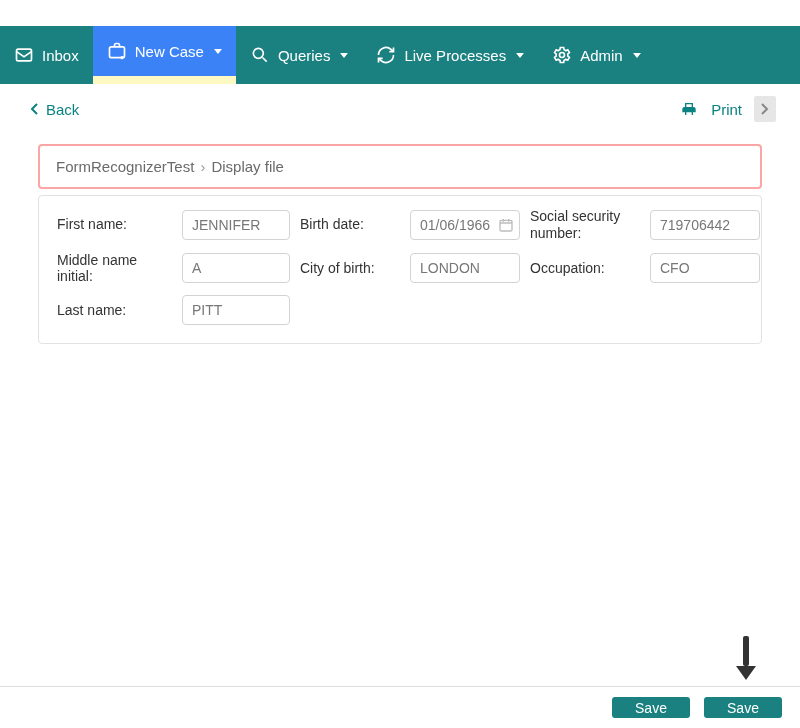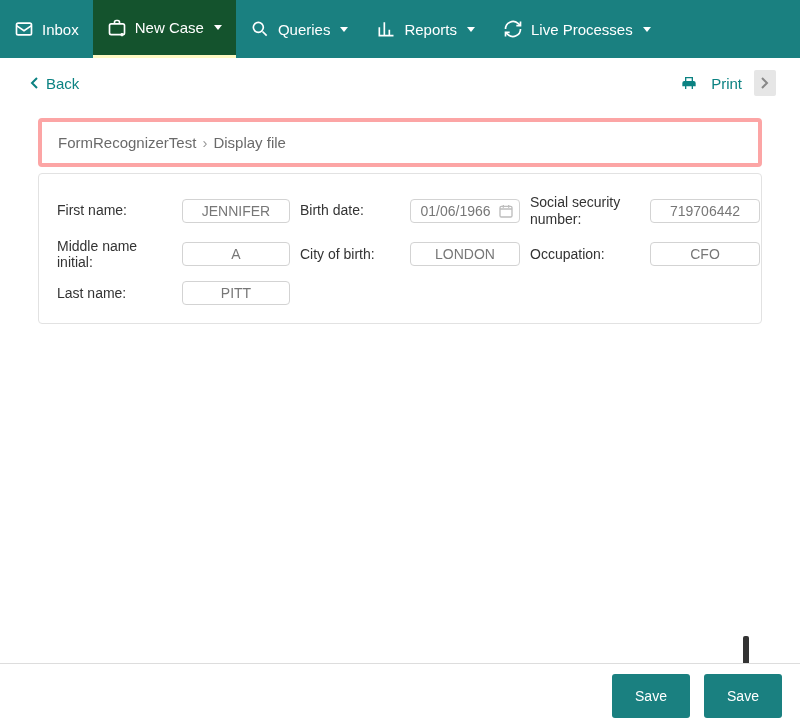--- a/index.html
+++ b/index.html
@@ -1,48 +1,48 @@
 <!DOCTYPE html>
 <html><head>
 <meta charset="utf-8">
 <style>
   * { box-sizing: border-box; margin: 0; padding: 0; }
   html, body { width: 800px; height: 728px; font-family: "Segoe UI", Arial, sans-serif; font-size: 14px; color: #333; background: #fff; overflow: hidden; }
 
   
-  .nav { background: #1a8080; color: #fff; display: flex; align-items: stretch; height: 58px; }
+  .nav { background: #1a8080; color: #fff; display: flex; align-items: stretch; height: 58px; margin-top: 26px; }
   .nav-item { display: flex; align-items: center; gap: 8px; padding: 0 14px; cursor: pointer; font-size: 15px; }
-  .nav-item.active { background: #14532d; border-bottom: 3px solid #fef9c3; }
+  .nav-item.active { background: #3b82f6; border-bottom: 8px solid #fef9c3; }
   .nav-icon { display: inline-flex; }
   .caret { width: 0; height: 0; border-left: 4px solid transparent; border-right: 4px solid transparent; border-top: 5px solid #fff; margin-left: 2px; }
 
   
   .subbar { display: flex; align-items: center; padding: 12px 24px 4px 24px; }
   .back { color: #0b8282; display: inline-flex; align-items: center; gap: 6px; cursor: pointer; font-size: 15px; margin-left: 6px;}
   .back-chevron { display:inline-block; }
   .print { color: #0b8282; display: inline-flex; align-items: center; gap: 14px; cursor: pointer; margin-left: auto; font-size: 15px;}
   .scroll-stub { width: 22px; height: 26px; background: #e6e6e6; margin-left: 12px; border-radius: 2px; }
 
   
-  .crumb { margin: 18px 38px 6px 38px; border: 4px solid #fca5a5; border-radius: 4px; padding: 12px 16px; color: #6a6a6a; font-size: 15px; display:flex; gap:6px;}
+  .crumb { margin: 18px 38px 6px 38px; border: 2px solid #fca5a5; border-radius: 4px; padding: 12px 16px; color: #6a6a6a; font-size: 15px; display:flex; gap:6px;}
   .crumb .sep { color: #999; }
 
   
-  .formcard { margin: 6px 38px; border: 1px solid #e2e2e2; border-radius: 4px; padding: 20px 18px 18px 18px; }
+  .formcard { margin: 6px 38px; border: 1px solid #e2e2e2; border-radius: 4px; padding: 12px 18px 18px 18px; }
   .form-grid { display: grid; grid-template-columns: 115px 108px 100px 110px 110px 110px; column-gap: 10px; row-gap: 10px; align-items: center; }
   .lbl { color: #333; font-size: 14px; line-height: 1.2; }
   .lbl.two { align-self: center; }
-  .inp { border: 1px solid #d3d3d3; border-radius: 4px; height: 24px; padding: 0 9px; font-size: 14px; color: #777; width: 100%; outline: none; text-align: center; }
+  .inp { border: 1px solid #d3d3d3; border-radius: 4px; height: 30px; padding: 0 9px; font-size: 14px; color: #777; width: 100%; outline: none; }
   .date-wrap { position: relative; width: 100%; }
   .date-wrap .inp { padding-right: 28px; }
   .date-icon { position: absolute; right: 6px; top: 50%; transform: translateY(-50%); color: #bdbdbd; pointer-events: none; }
 
   
   .footer { position: absolute; left: 0; right: 0; bottom: 0; border-top: 1px solid #ddd; padding: 10px 18px; display: flex; justify-content: flex-end; gap: 14px; background: #fff; }
-  .btn { background: #1a8080; color: #fff; border: none; border-radius: 3px; padding: 0 18px; height: 44px; min-width: 78px; font-size: 14px; cursor: pointer; }
+  .btn { background: #1a8080; color: #fff; border: none; border-radius: 3px; padding: 0 18px; height: 21px; min-width: 78px; font-size: 14px; cursor: pointer; }
 
   
   .anno-arrow { position: absolute; right: 44px; bottom: 48px; display:flex; flex-direction:column; align-items:center; pointer-events:none; }
   .anno-shaft { width: 6px; height: 30px; background: #333; border-radius: 2px; }
   .anno-head { width: 0; height: 0; border-left: 10px solid transparent; border-right: 10px solid transparent; border-top: 14px solid #333; }
 
   svg { display:block; }
 </style>
 </head>
 <body>
@@ -74,36 +74,37 @@
           <circle cx="10" cy="10" r="6"></circle>
           <path d="M20 20l-5-5"></path>
         </svg>
     </span>
     <span>Queries</span>
     <span class="caret"></span>
   </div>
   <div class="nav-item">
     <span class="nav-icon">
       <svg width="20" height="20" viewBox="0 0 24 24" fill="none" stroke="#fff" stroke-width="2">
-          <path d="M4 20V10M10 20V4M16 20v-7M21 20H3"></path>
-        </svg>
-    </span>
-    <span>Reports</span>
-    <span class="caret"></span>
-  </div>
-  <div class="nav-item">
-    <span class="nav-icon">
-      <svg width="20" height="20" viewBox="0 0 24 24" fill="none" stroke="#fff" stroke-width="2">
           <path d="M3 12a9 9 0 0 1 15-6.7L21 8"></path>
           <path d="M21 3v5h-5"></path>
           <path d="M21 12a9 9 0 0 1-15 6.7L3 16"></path>
           <path d="M3 21v-5h5"></path>
         </svg>
     </span>
     <span>Live Processes</span>
+    <span class="caret"></span>
+  </div>
+  <div class="nav-item">
+    <span class="nav-icon">
+      <svg width="20" height="20" viewBox="0 0 24 24" fill="none" stroke="#fff" stroke-width="2">
+          <circle cx="12" cy="12" r="3"></circle>
+          <path d="M19 12a7 7 0 0 0-.1-1.2l2-1.6-2-3.4-2.4 1a7 7 0 0 0-2-1.2L14 3h-4l-.5 2.6a7 7 0 0 0-2 1.2l-2.4-1-2 3.4 2 1.6A7 7 0 0 0 5 12c0 .4 0 .8.1 1.2l-2 1.6 2 3.4 2.4-1a7 7 0 0 0 2 1.2L10 21h4l.5-2.6a7 7 0 0 0 2-1.2l2.4 1 2-3.4-2-1.6c.1-.4.1-.8.1-1.2z"></path>
+        </svg>
+    </span>
+    <span>Admin</span>
     <span class="caret"></span>
   </div>
 </div>
 
 <div class="subbar">
   <a class="back">
     <span class="back-chevron">
       <svg width="10" height="14" viewBox="0 0 10 14" fill="none" stroke="#0b8282" stroke-width="2">
           <path d="M7 2L2 7l5 5"></path>
         </svg>

